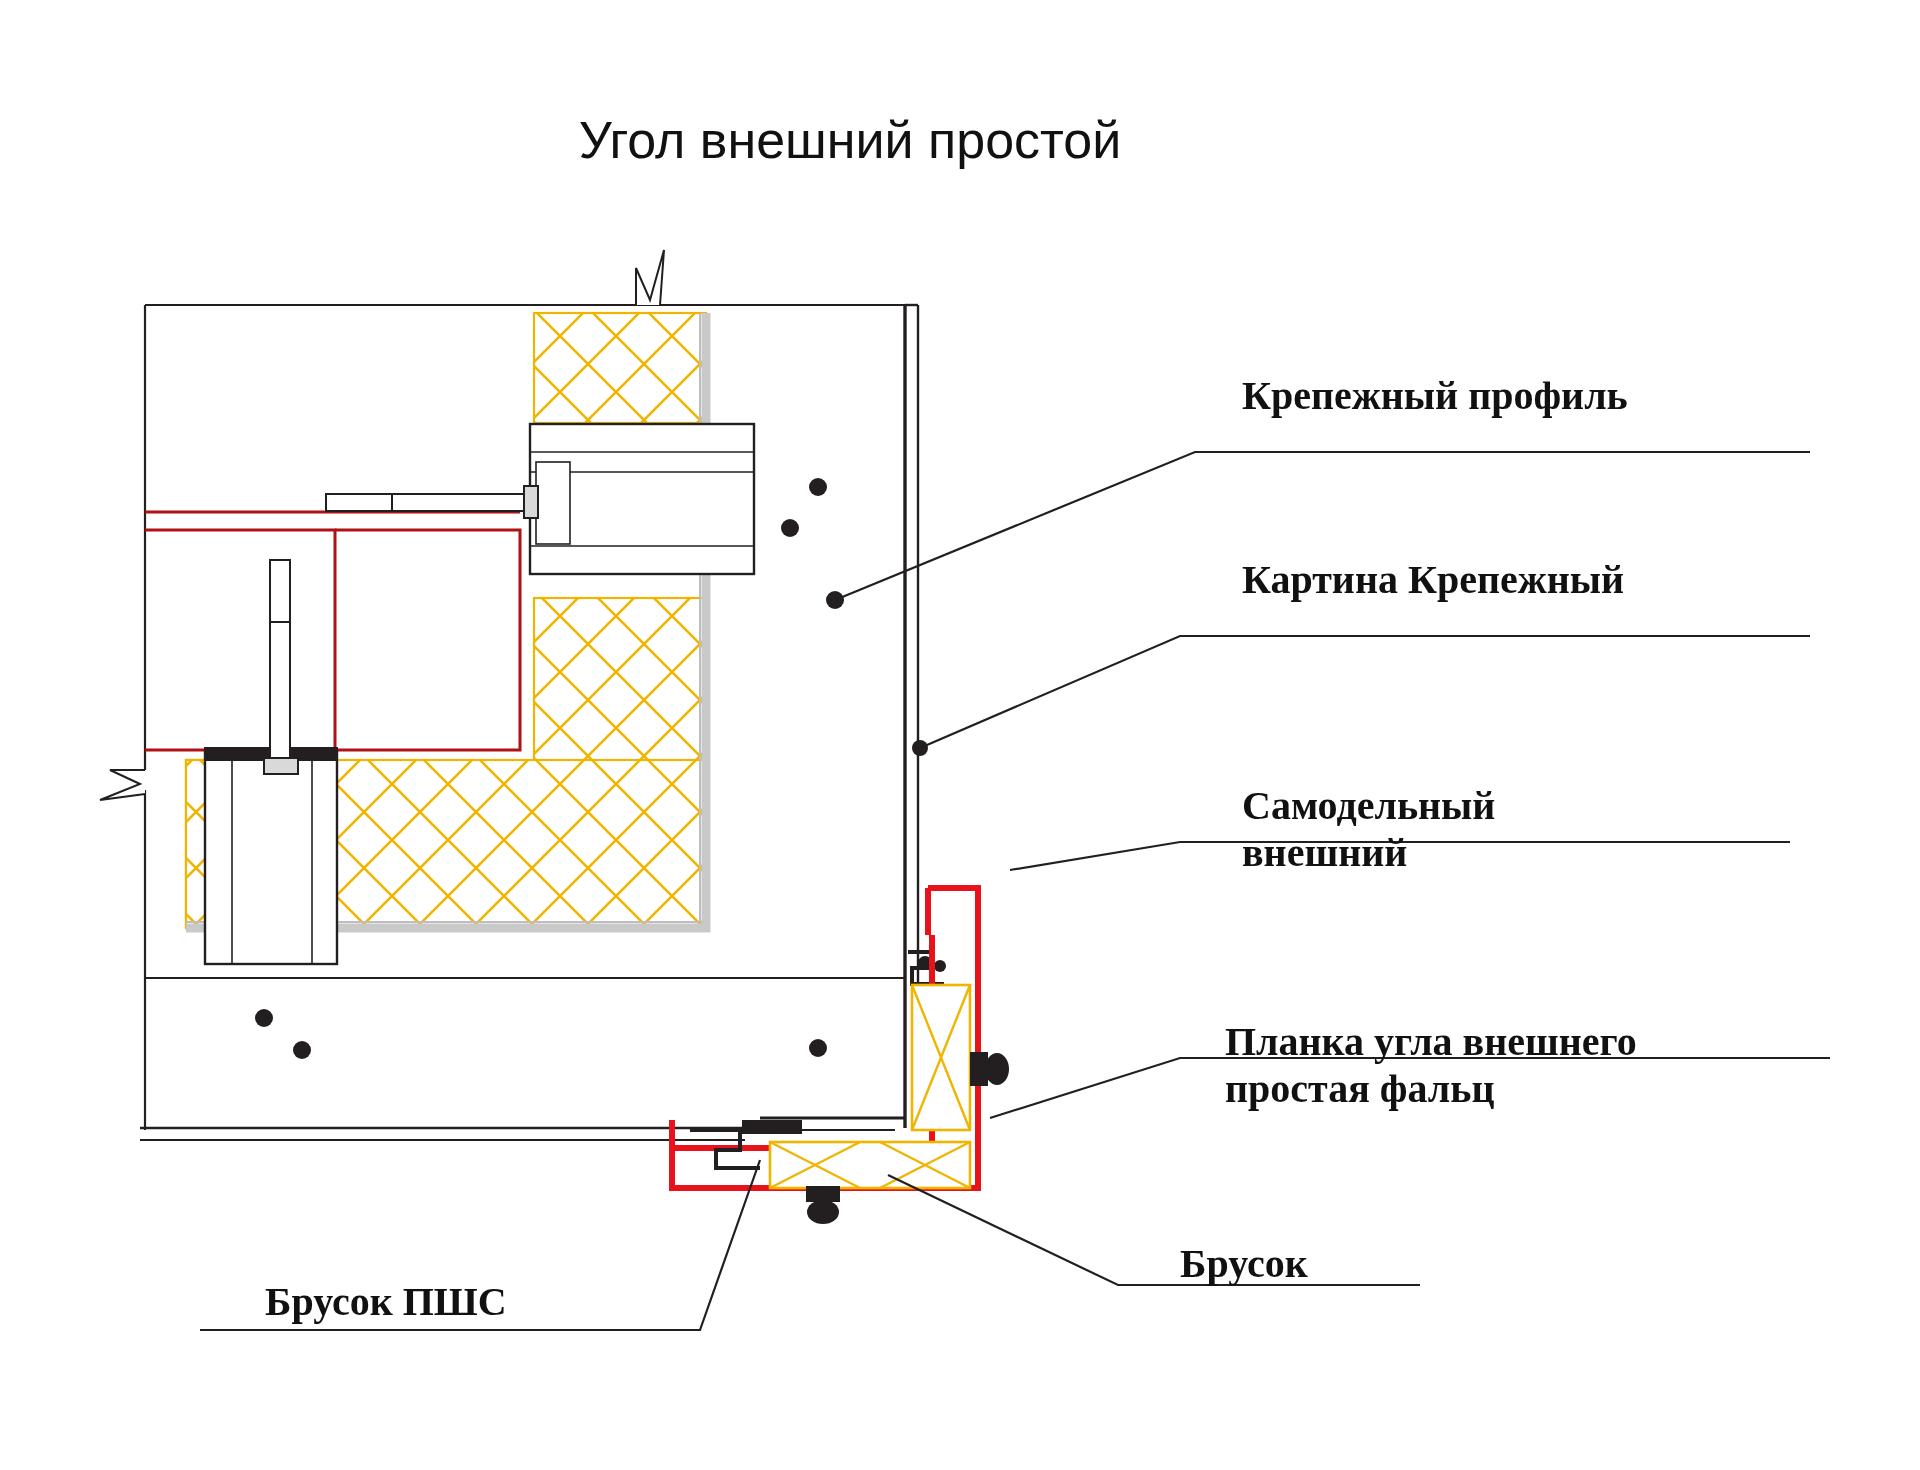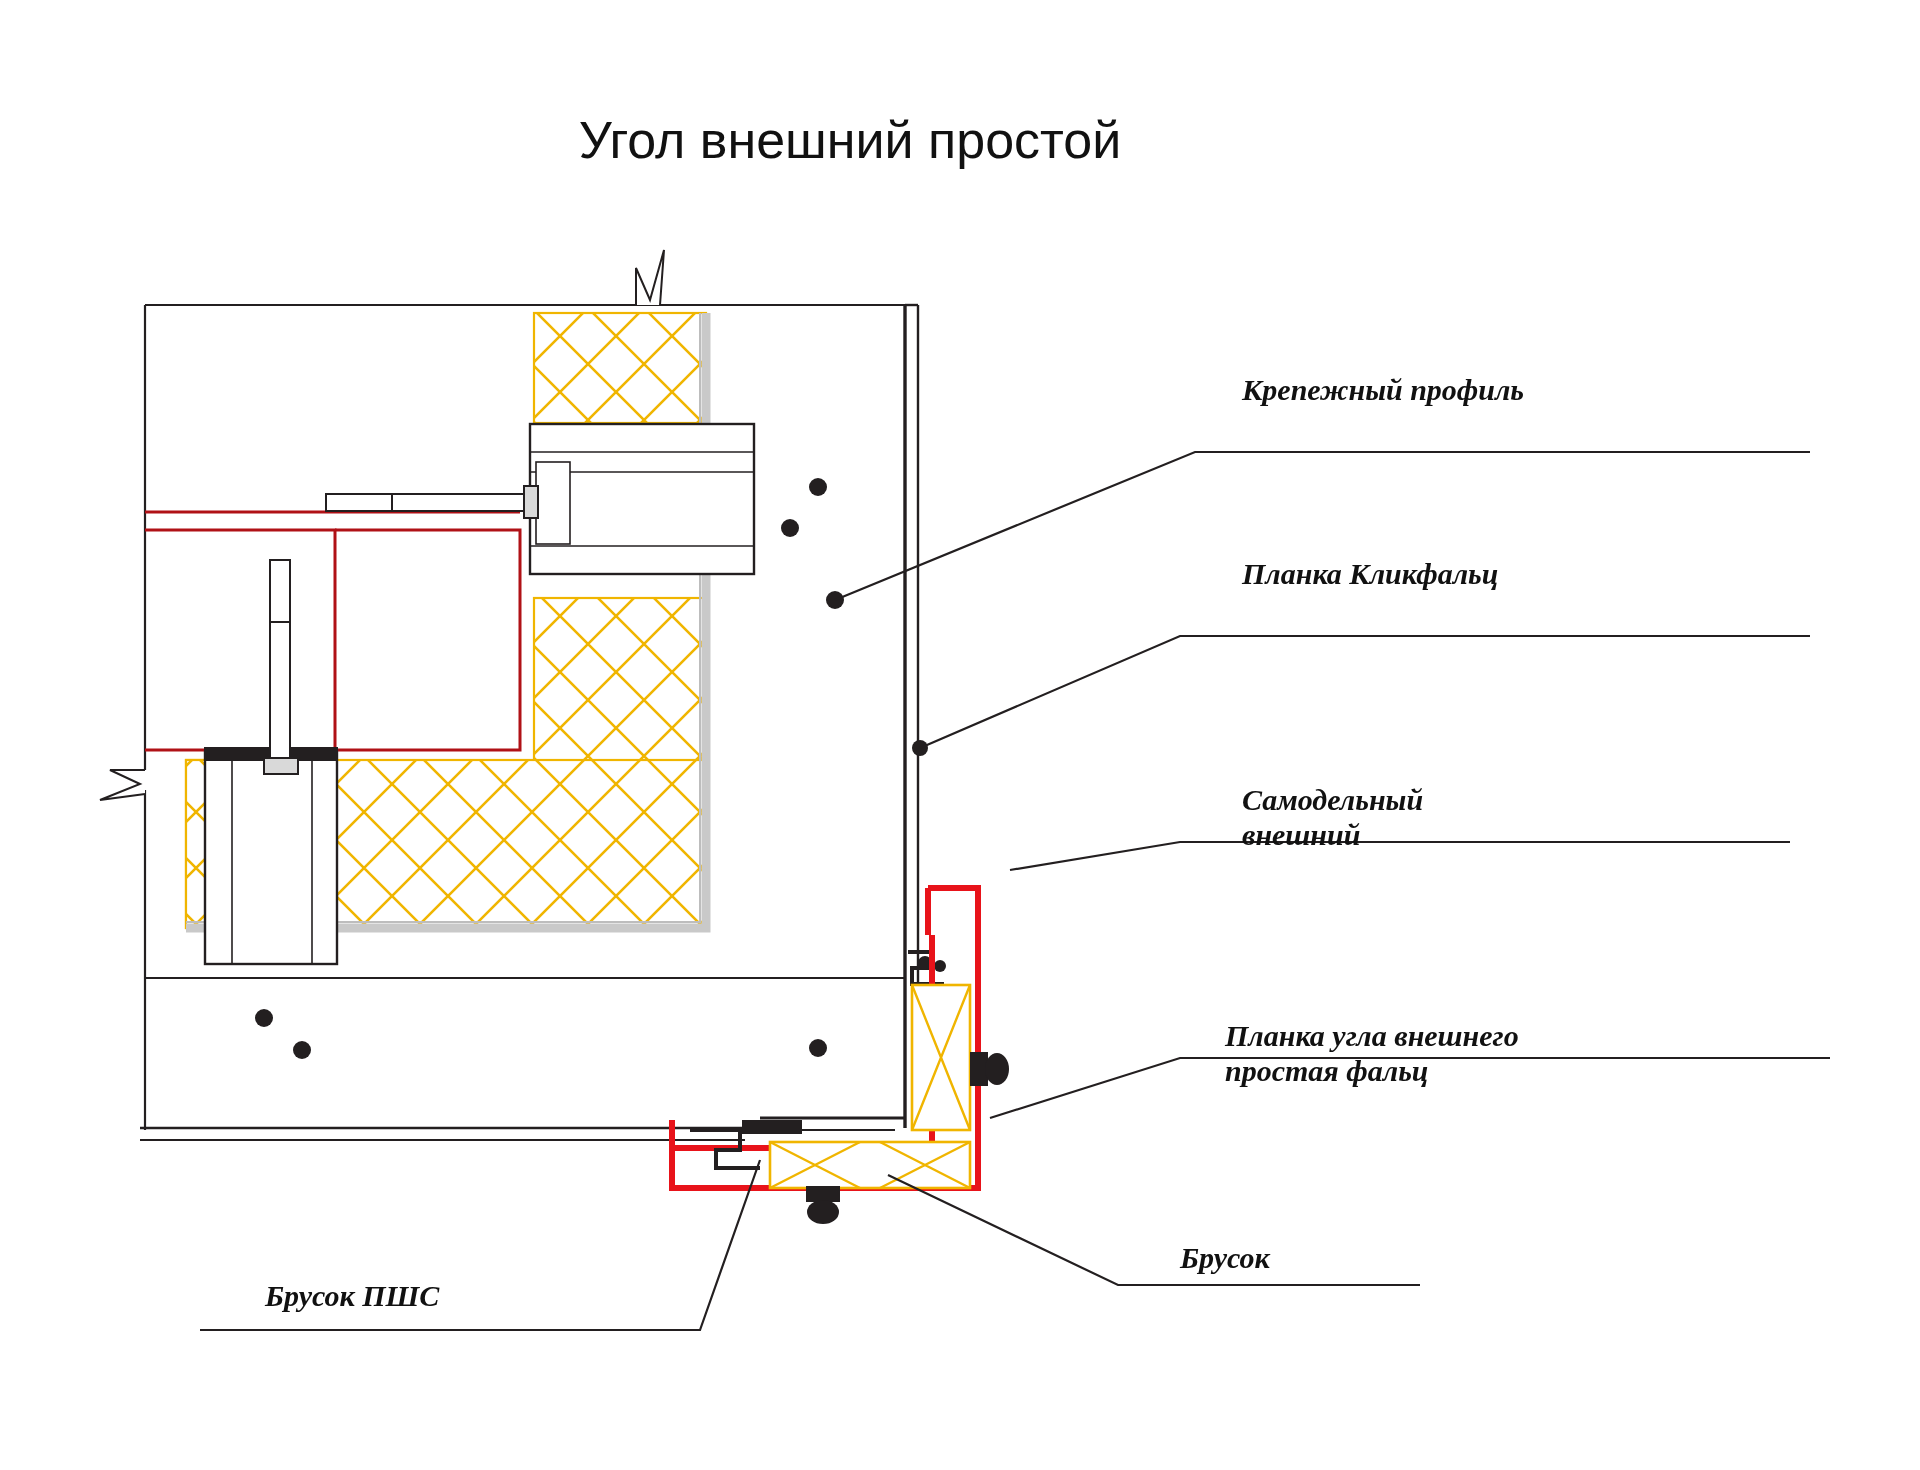--- a/index.html
+++ b/index.html
@@ -28,23 +28,22 @@
     width: 1700px;
     text-align: center;
     font-size: 52px;
     color: #111111;
     font-family: "Liberation Sans", sans-serif;
     letter-spacing: 0px;
   }
   .lbl {
     position: absolute;
     font-family: "Liberation Serif", serif;
-    font-style: italic;
     font-weight: bold;
-    font-size: 30px;
+    font-size: 40px;
     color: #111111;
     line-height: 1.18;
     white-space: pre-line;
   }
   svg.diagram {
     position: absolute;
     left: 0; top: 0;
     width: 1920px;
     height: 1470px;
   }
@@ -200,21 +199,21 @@
 
       <path d="M888,1175 L1118,1285 L1420,1285"></path>
 
       <path d="M760,1160 L700,1330 L200,1330"></path>
     </g>
 
   </svg>
 
   <div class="lbl" style="left:1242px; top:372px;">Крепежный профиль</div>
 
-  <div class="lbl" style="left:1242px; top:556px;">Планка Кликфальц</div>
+  <div class="lbl" style="left:1242px; top:556px;">Картина Крепежный</div>
 
   <div class="lbl" style="left:1242px; top:782px;">Самодельный
 внешний</div>
 
   <div class="lbl" style="left:1225px; top:998px;margin-top:20px;">Планка угла внешнего
 простая фальц</div>
 
   <div class="lbl" style="left:1180px; top:1240px;">Брусок</div>
 
   <div class="lbl" style="left:265px; top:1278px;">Брусок ПШС</div>

